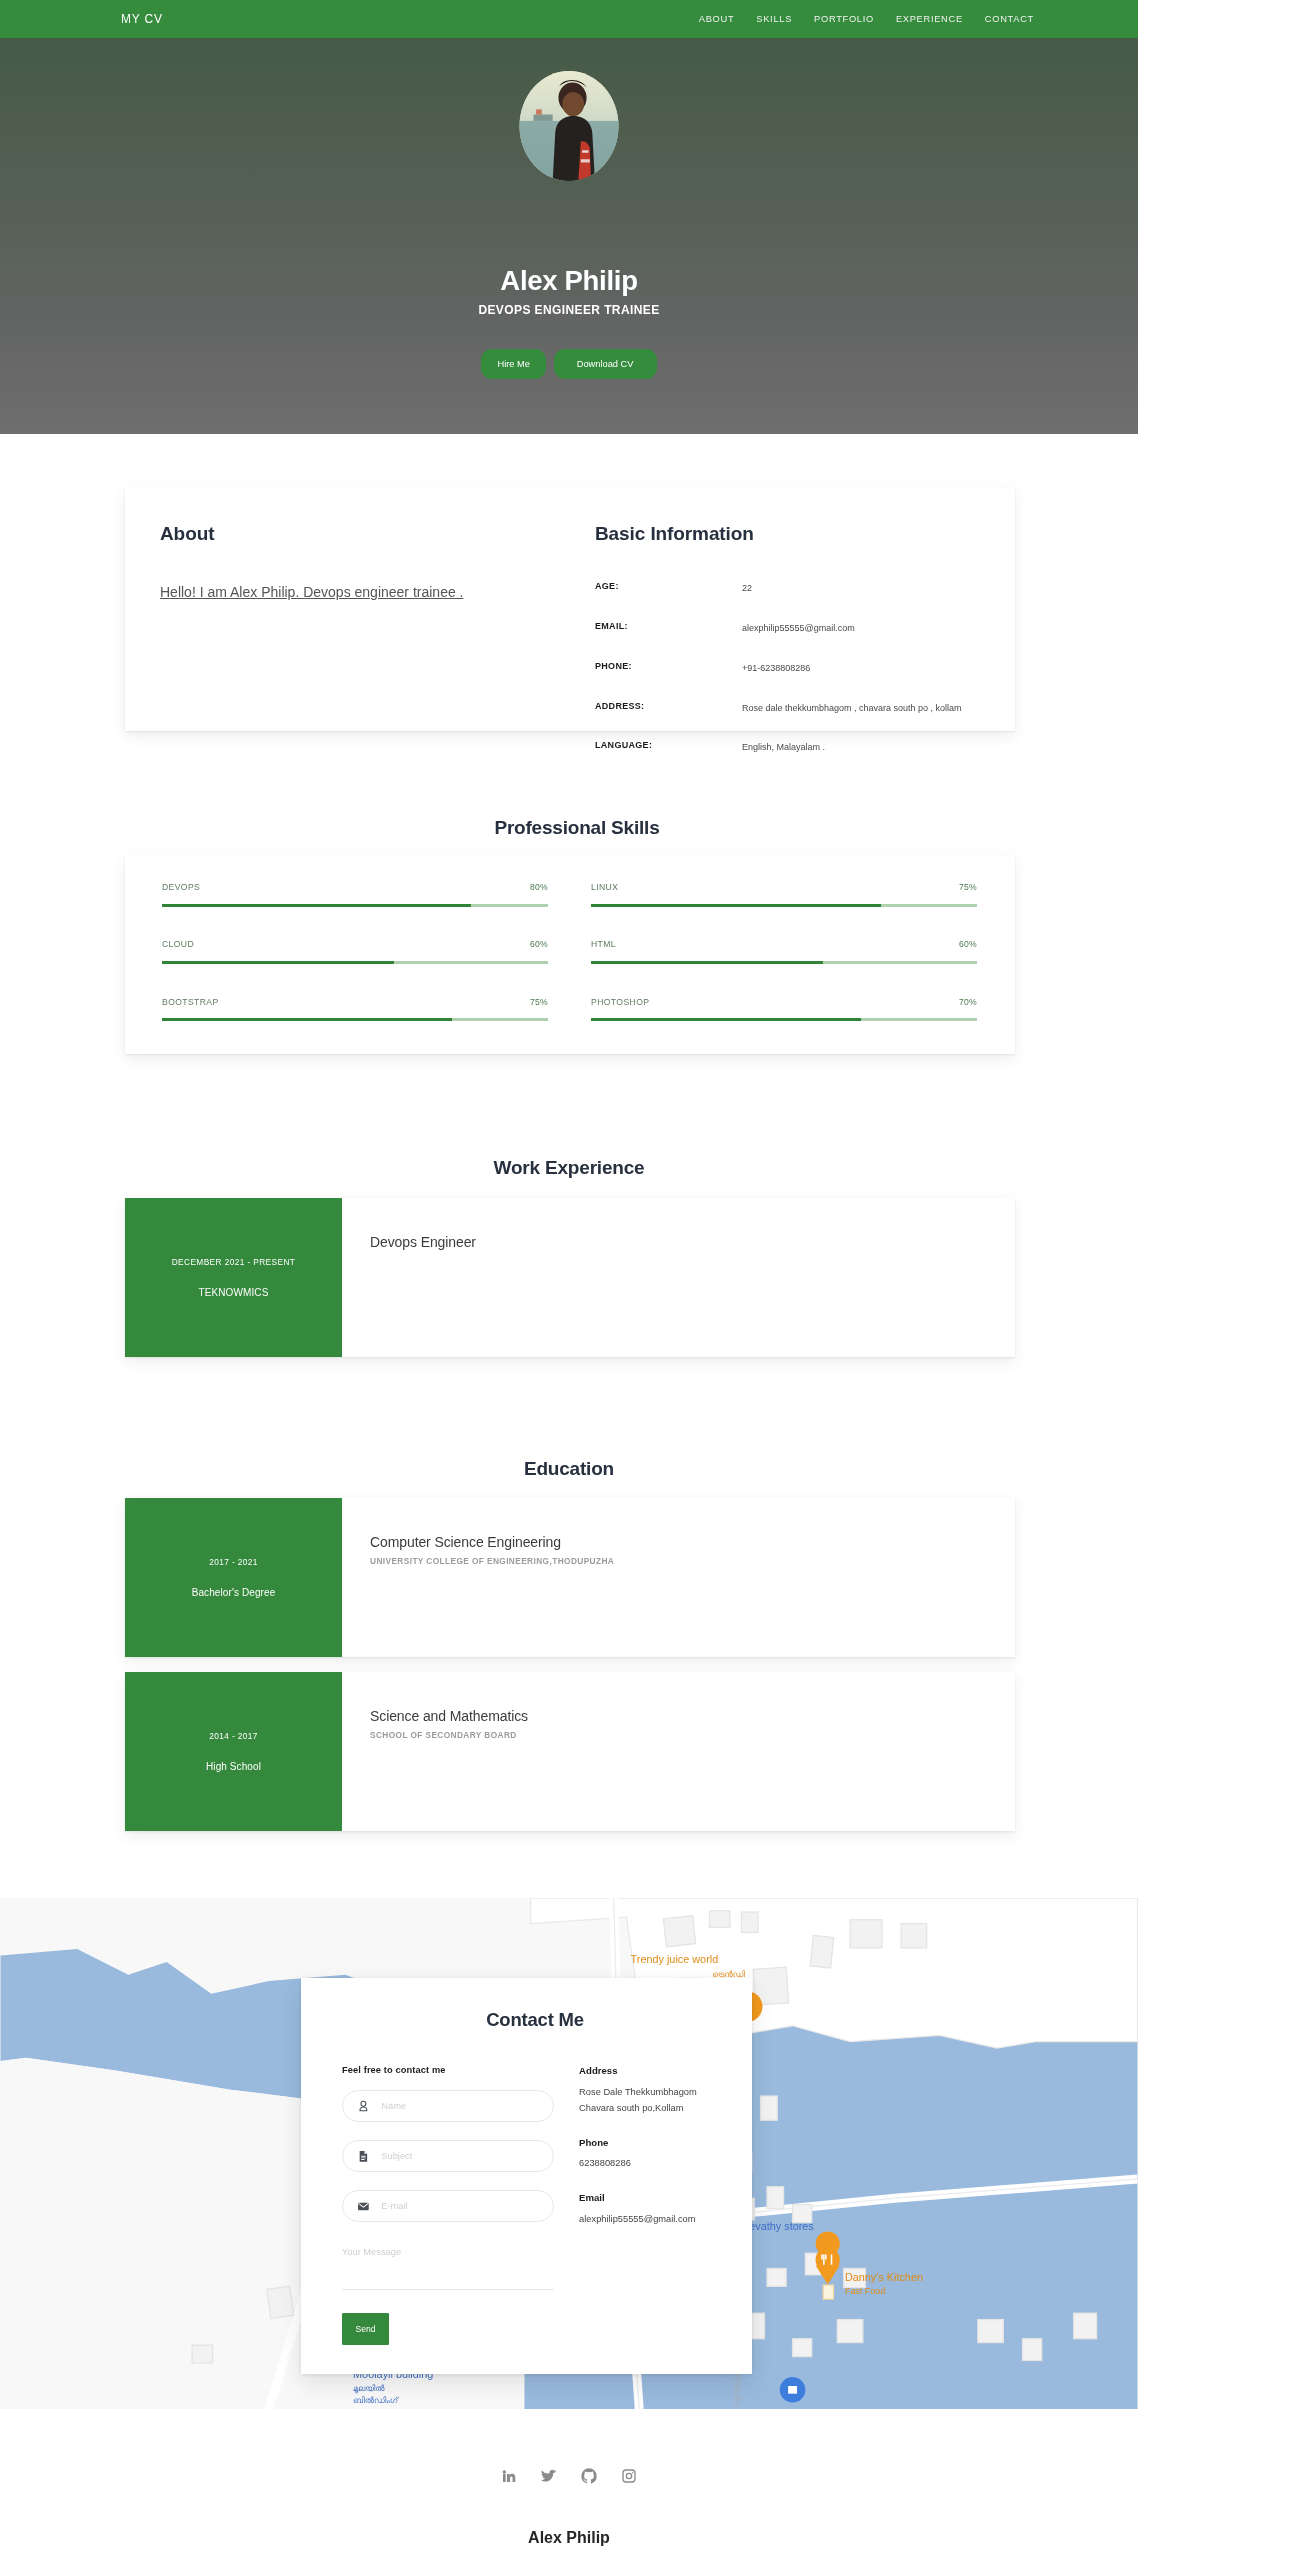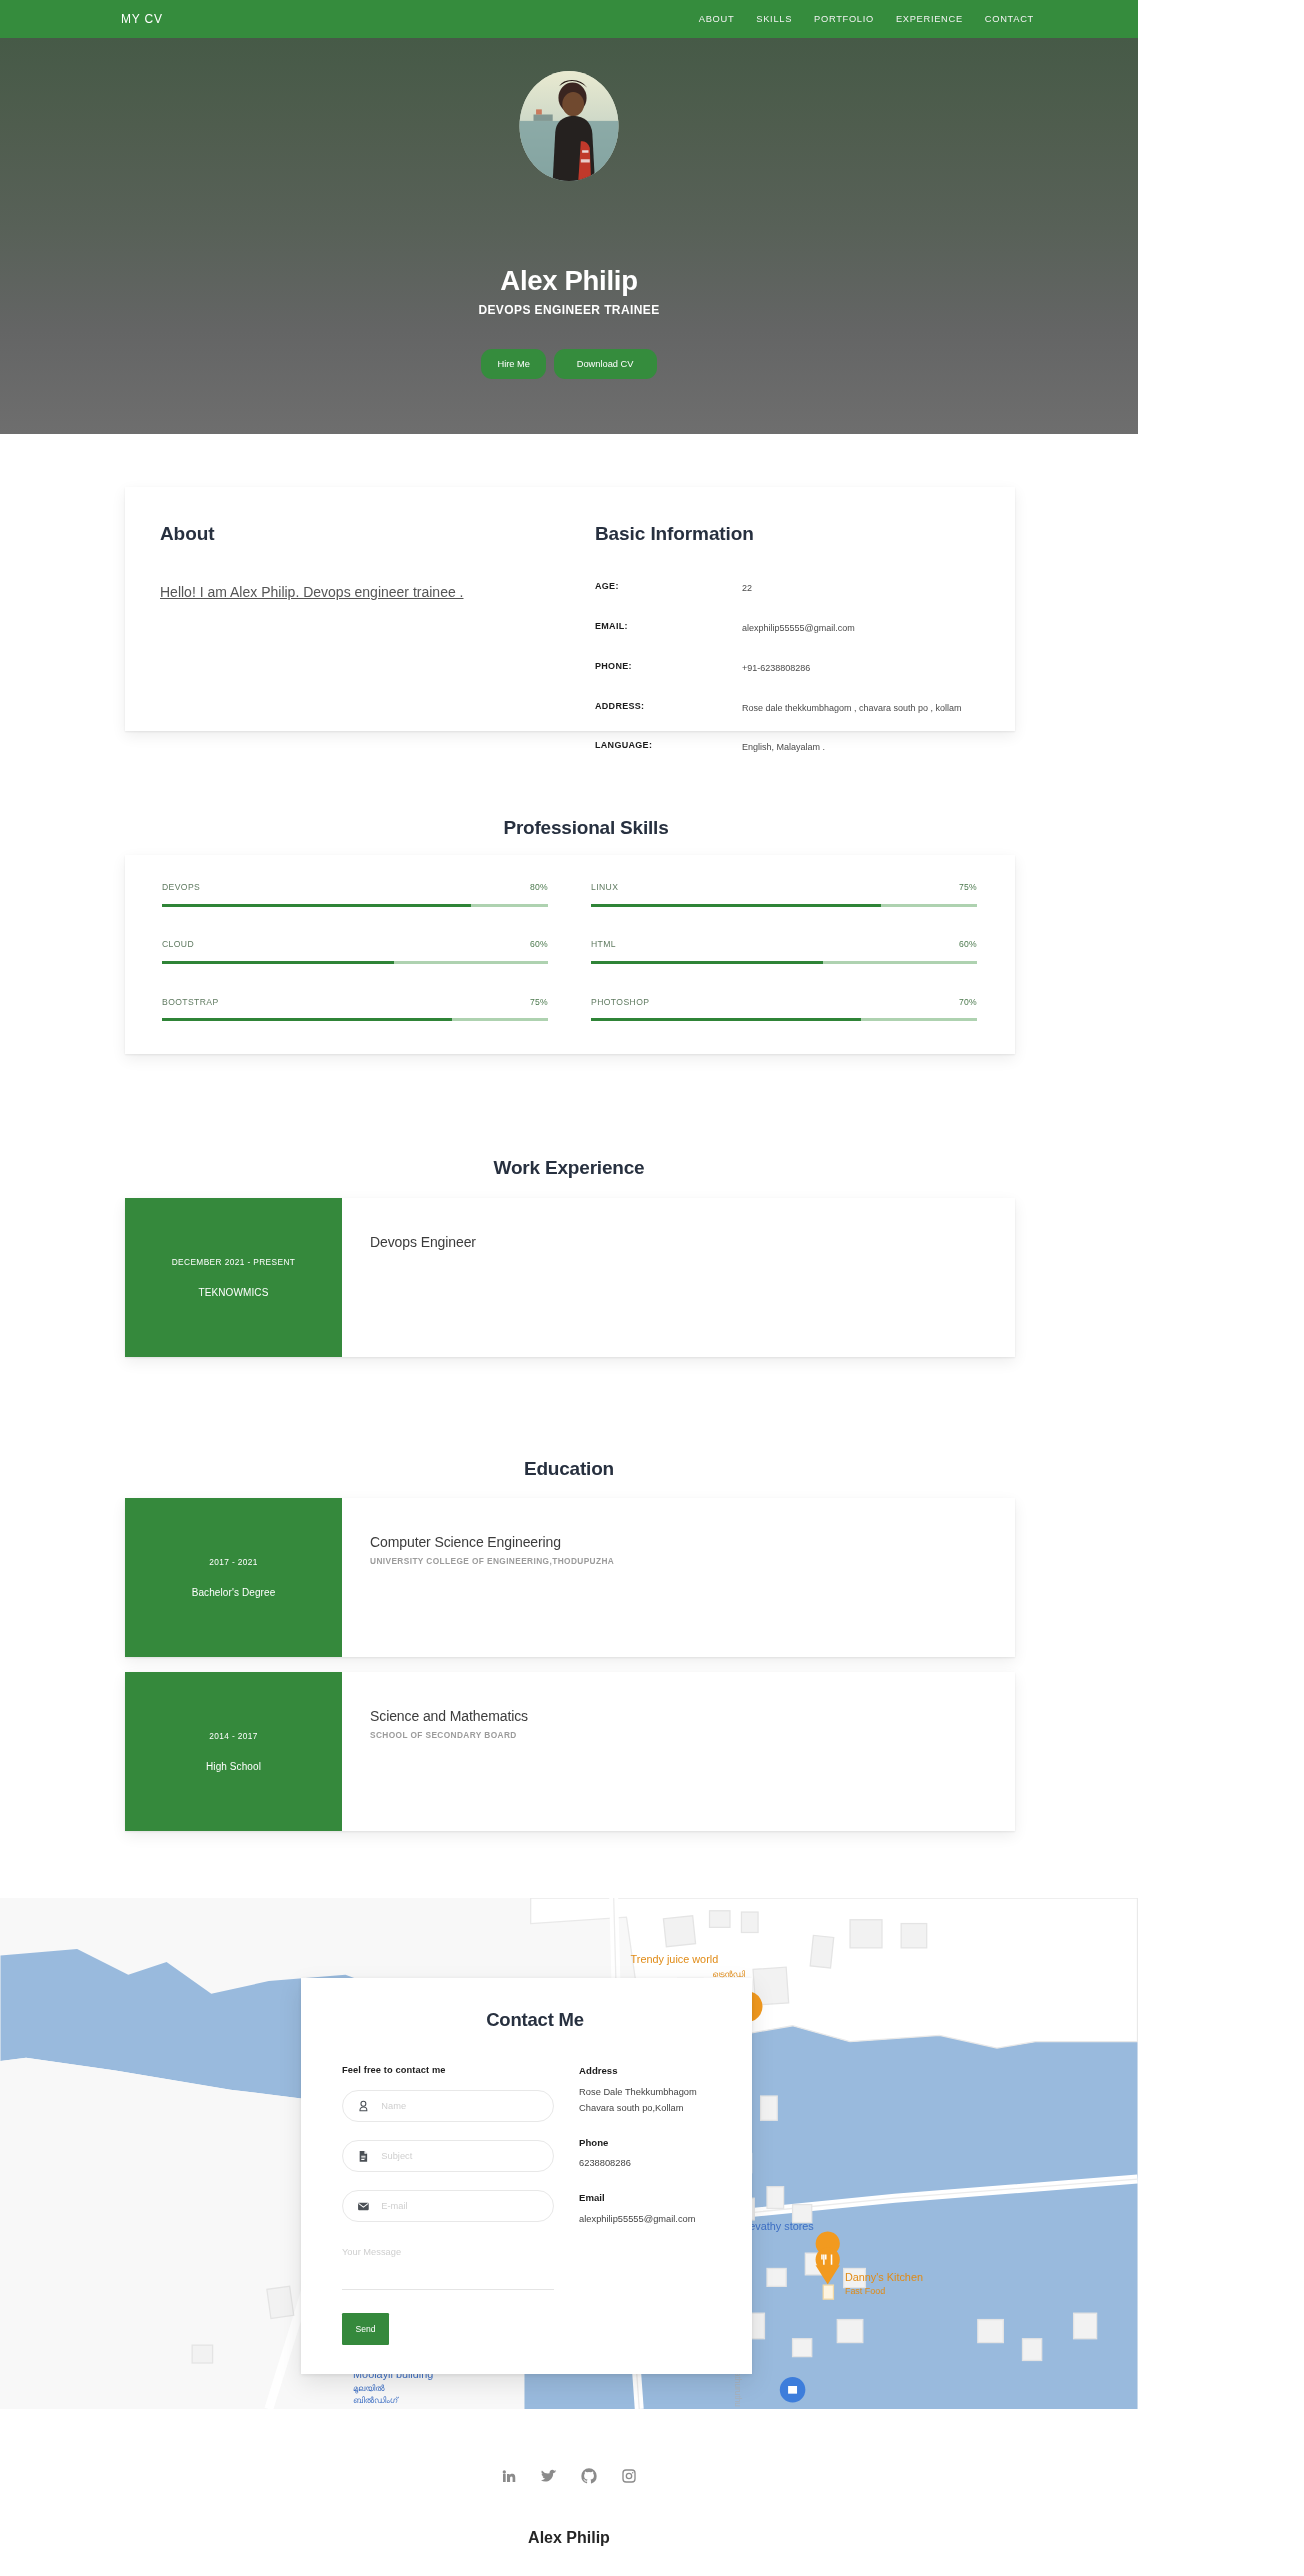--- a/index.html
+++ b/index.html
@@ -84,21 +84,21 @@
   .about-text { font-size:14px; color:#555; line-height:1.7;text-decoration:underline; }
   .info-row { display:flex; margin-bottom:25px; }
   .info-row:last-child { margin-bottom:0; }
   .info-key {
     width:147px; font-size:9px; font-weight:bold; color:#1b1b1b;
     letter-spacing:0.3px;
   }
   .info-val { font-size:9px; color:#4a4a4a; line-height:1.65; max-width:243px; }
 
   
-  .skills-title { position:absolute; left:17px; top:817px; width:1138px; }
+  .skills-title { position:absolute; left:8px; top:817px; width:1138px; }
   .skills-card {
     position:absolute; left:125px; top:855px; width:890px; height:199px;
     padding:27px 38px 0 37px;
     display:grid; grid-template-columns:1fr 1fr; column-gap:43px; row-gap:0;
   }
   .skill { height:53px; }
   .skill-top {
     display:flex; justify-content:space-between; align-items:flex-end;
     margin-bottom:11.5px;
   }

